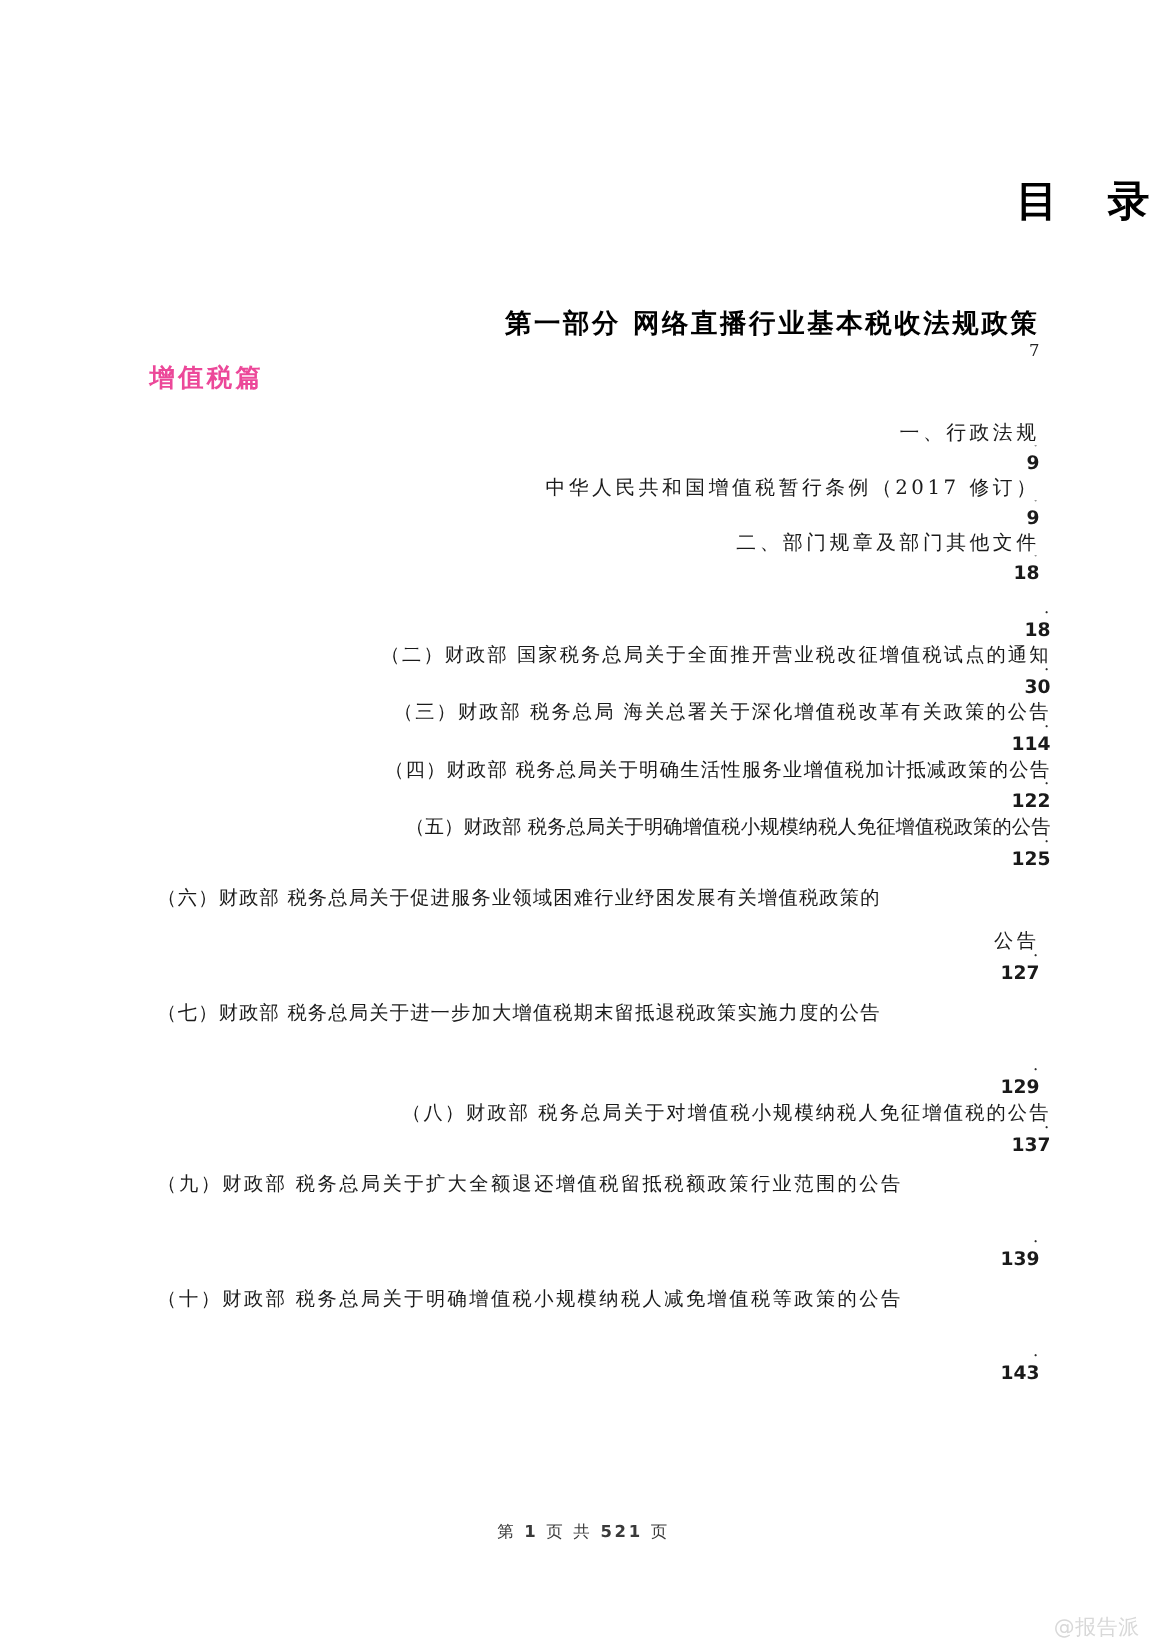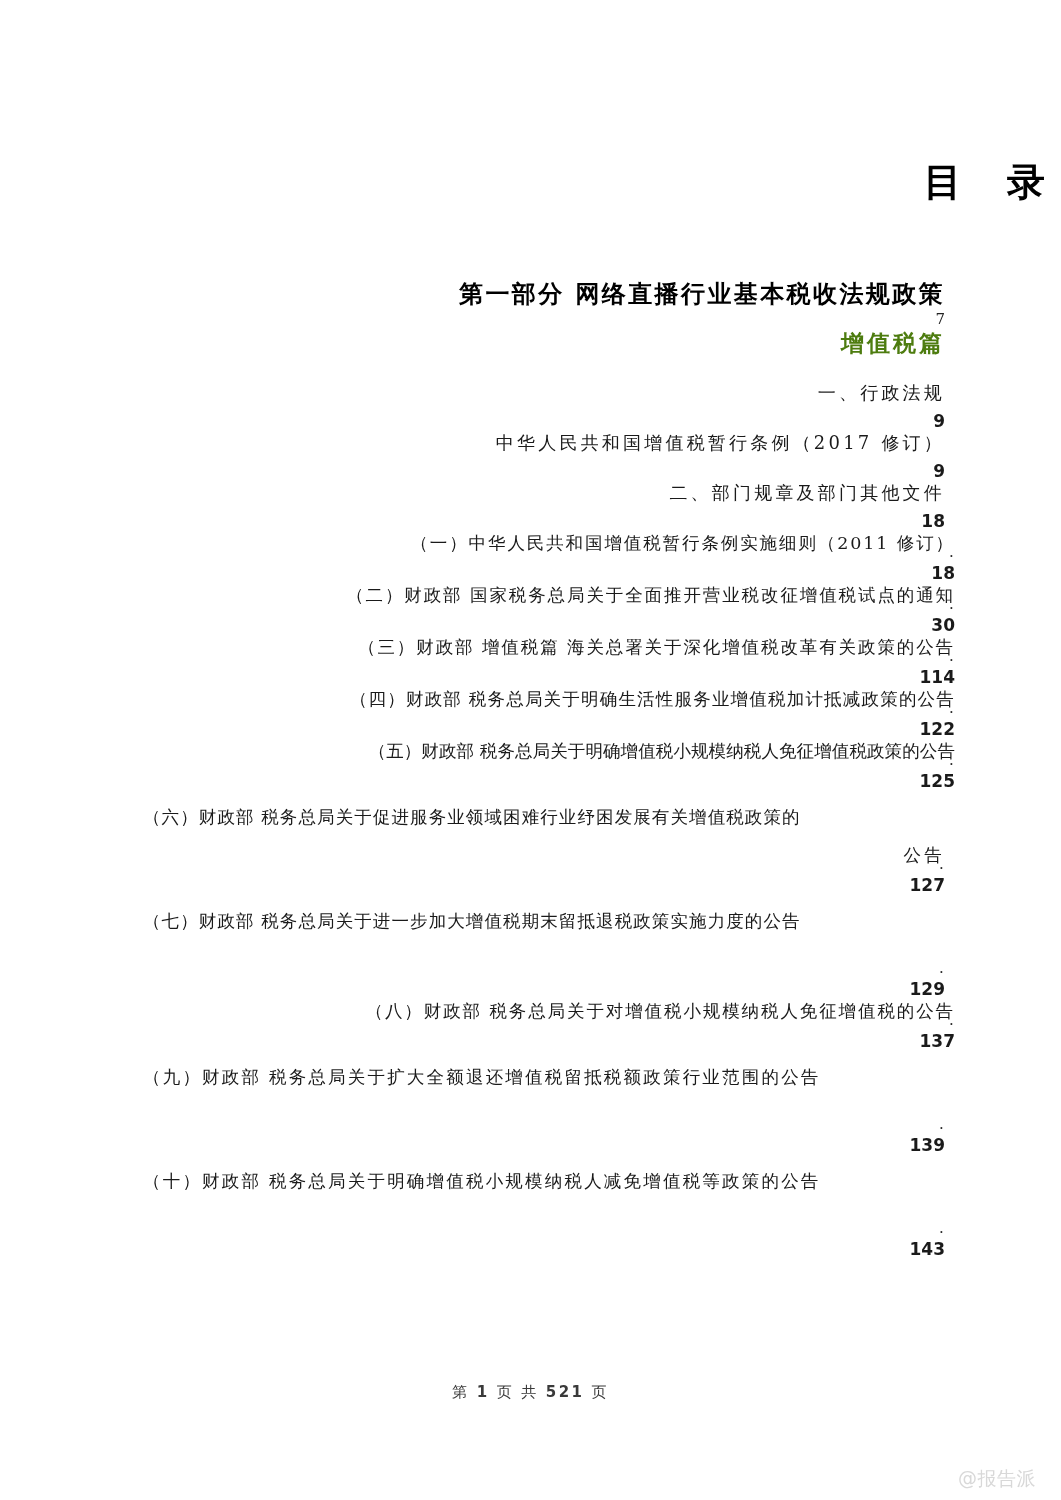--- a/index.html
+++ b/index.html
@@ -99,26 +99,26 @@
     font-weight: 400;
     color: #222;
     font-family: "DejaVu Serif", "Liberation Serif", serif;
   }
   .row-part .leader::after {
     bottom: 0.34em;
     font-size: 14px;
   }
 
   .subtitle {
-    text-align: right;
+    text-align: left;
     font-size: 23px;
     font-weight: 700;
     letter-spacing: 3px;
     text-indent: 3px;
-    color: #4d7c0f;
+    color: #ec4899;
     margin-top: 8px;
     margin-bottom: 22px;
     width: 812px;
   }
 
   
   .row-l1 {
     height: 50px;
   }
   .row-l1 .toc-label {
@@ -227,33 +227,32 @@
       <span class="toc-page">9</span>
     </div>
 
     <div class="toc-row row-l1 loose">
       <span class="toc-label">二、部门规章及部门其他文件</span>
       <span class="leader"></span>
       <span class="toc-page">18</span>
     </div>
 
     <div class="toc-row row-l2 mid indent">
-      <span class="toc-label">（一）中华人民共和国增值税暂行条例实施细则（2011 修订）</span>
       <span class="leader"></span>
       <span class="toc-page">18</span>
     </div>
 
     <div class="toc-row row-l2 mid indent">
       <span class="toc-label">（二）财政部 国家税务总局关于全面推开营业税改征增值税试点的通知</span>
       <span class="leader"></span>
       <span class="toc-page">30</span>
     </div>
 
     <div class="toc-row row-l2 mid indent">
-      <span class="toc-label">（三）财政部 增值税篇 海关总署关于深化增值税改革有关政策的公告</span>
+      <span class="toc-label">（三）财政部 税务总局 海关总署关于深化增值税改革有关政策的公告</span>
       <span class="leader"></span>
       <span class="toc-page">114</span>
     </div>
 
     <div class="toc-row row-l2 indent">
       <span class="toc-label">（四）财政部 税务总局关于明确生活性服务业增值税加计抵减政策的公告</span>
       <span class="leader"></span>
       <span class="toc-page">122</span>
     </div>
 

